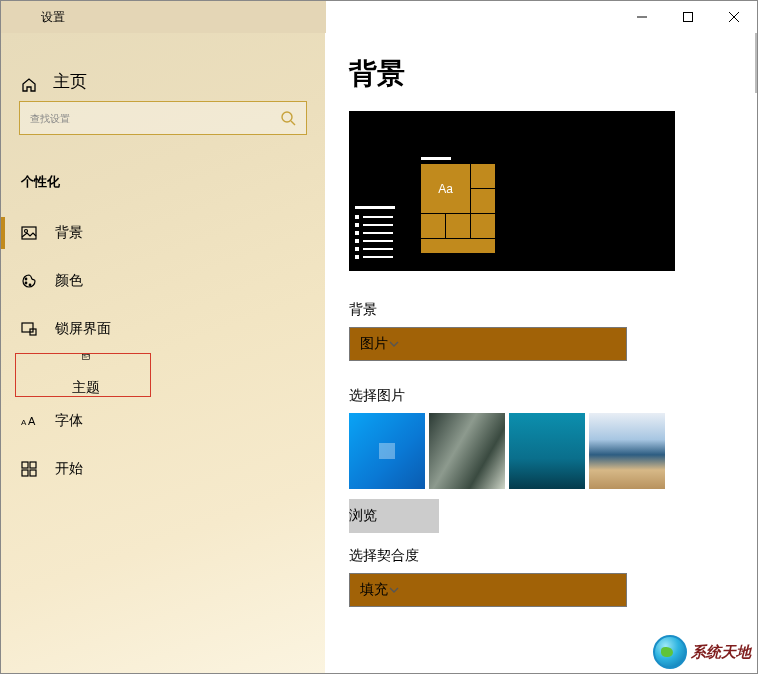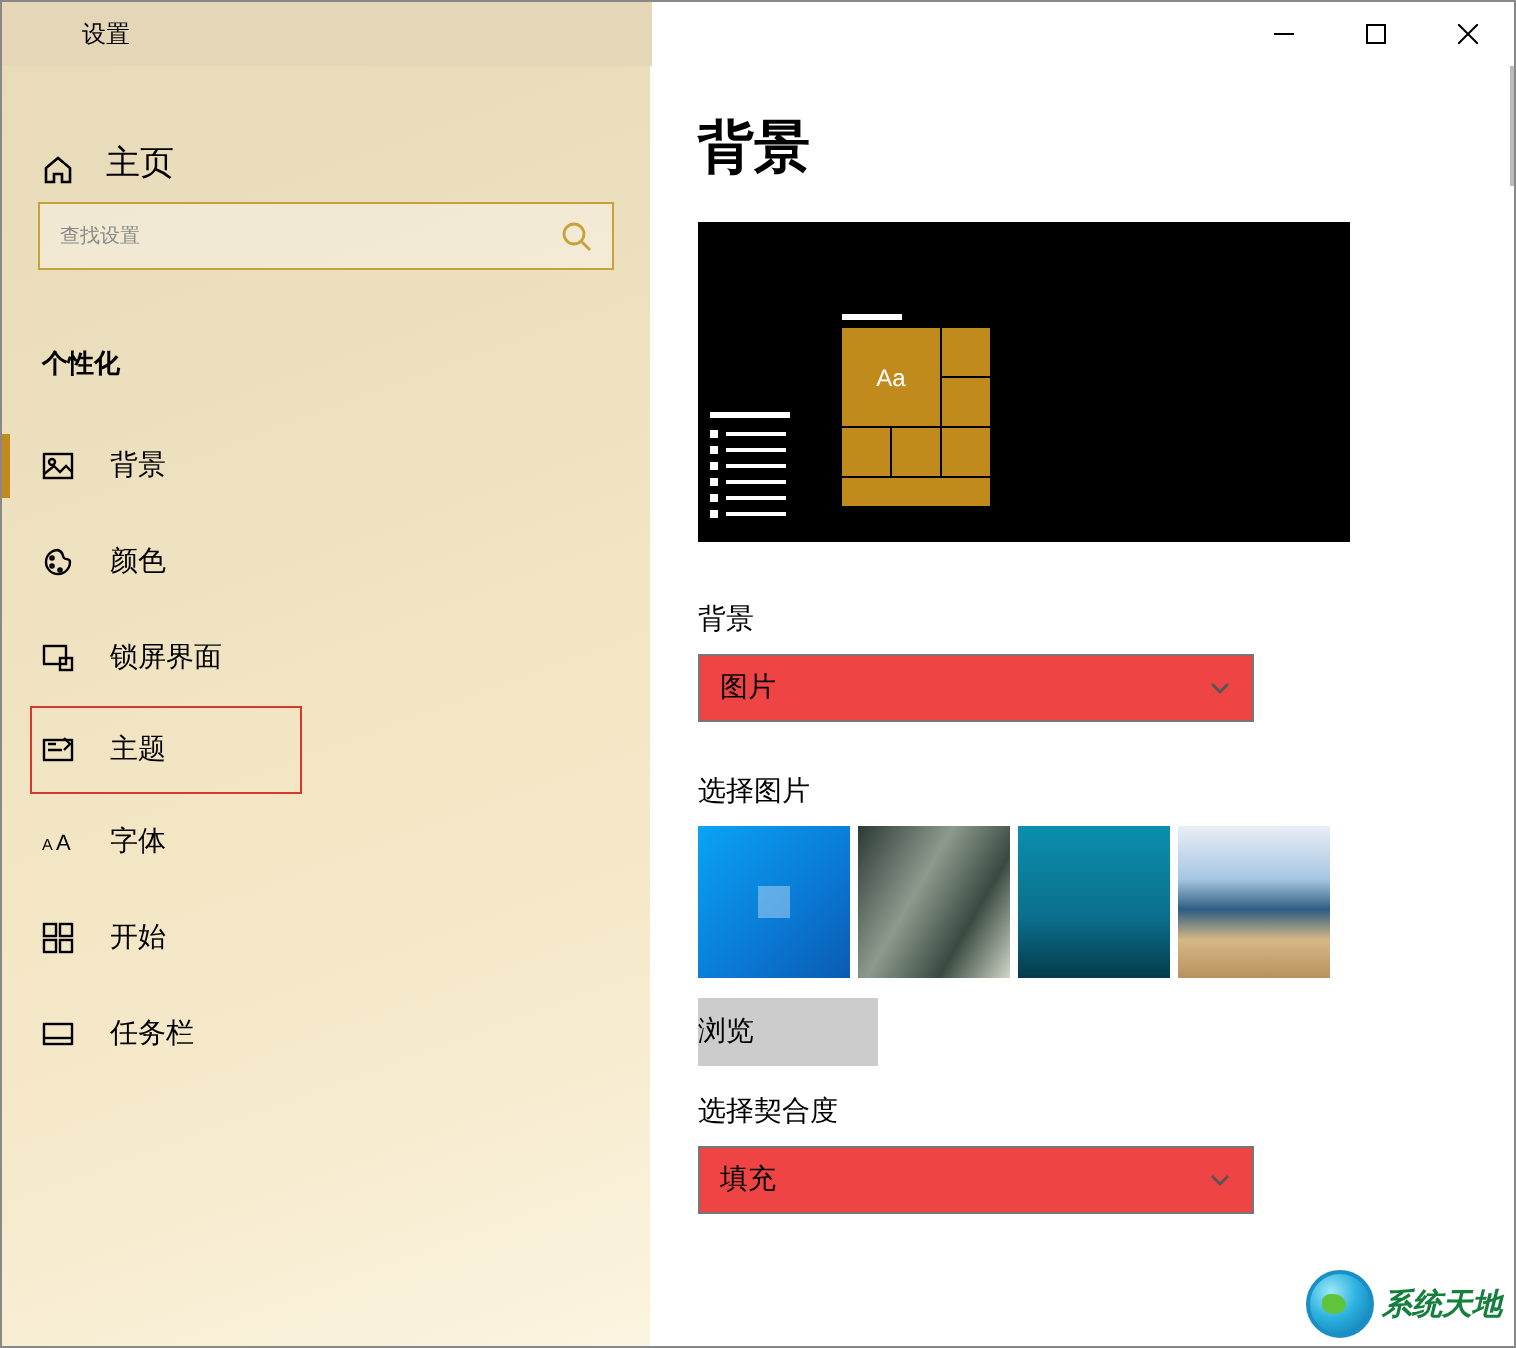--- a/index.html
+++ b/index.html
@@ -17,49 +17,49 @@
   .search-wrap { margin: 4px 18px 18px 18px; }
   .search { height: 34px; border: 1px solid #c7a23b; background: rgba(255,255,255,0.35); display: flex; align-items: center; padding: 0 10px; }
   .search input { flex: 1; border: none; background: transparent; font-size: 10px; color: #777; outline: none; }
   .search input::placeholder { color: #888; }
   .search .sicon { width: 16px; height: 16px; color: #c7a23b; }
   .cat-title { padding-left: 20px; font-size: 13px; font-weight: 600; color: #000; margin-bottom: 18px; margin-top: 38px; }
   .navlist { list-style: none; }
   .nav-item { display: flex; align-items: center; height: 48px; padding-left: 20px; gap: 18px; font-size: 14px; color: #000; cursor: default; position: relative; }
   .nav-item.active::before { content: ""; position: absolute; left: 0; top: 8px; bottom: 8px; width: 4px; background: #c18a1d; }
   .nav-item svg { width: 16px; height: 16px; fill: none; stroke: #000; stroke-width: 1.2; }
-  .nav-item.highlighted { outline: 1px solid #d43a2a; outline-offset: -1px; margin-left: 14px; margin-right: 174px; padding-left: 6px; height: 44px; }
+  .nav-item.highlighted { outline: 1px solid #d43a2a; outline-offset: -1px; margin-left: 14px; margin-right: 174px; padding-left: 6px; height: 44px; flex-direction: column; }
   .content { flex: 1; background: #fff; padding: 22px 24px 0 24px; overflow-y: auto; position: relative; }
   .scroll-hint { position:absolute; right:0; top:0; width:2px; height:60px; background:#bbb; }
   .page-title { font-size: 28px; font-weight: 600; color: #000; margin-bottom: 18px; }
   .preview { width: 326px; height: 160px; background: #000; position: relative; margin-bottom: 30px; }
   .preview-inner { position: absolute; left: 6px; bottom: 8px; display: flex; gap: 6px; align-items: flex-end; }
   .menu-mock { width: 60px; }
   .menu-mock .head { height: 3px; width: 40px; background: #fff; margin-bottom: 6px; }
   .menu-mock .row { display: flex; align-items: center; gap: 4px; margin-bottom: 4px; }
   .menu-mock .row .b { width: 4px; height: 4px; background: #fff; }
   .menu-mock .row .l { height: 2px; width: 30px; background: #fff; }
   .tiles { display: grid; grid-template-columns: 24px 24px 24px; grid-auto-rows: 24px; gap: 1px; }
   .tile { background: #c18a1d; }
   .tile.big { grid-column: span 2; grid-row: span 2; display:flex; align-items:center; justify-content:center; color:#fff; font-size:12px; }
   .field-label { font-size: 14px; color: #000; margin-bottom: 8px; }
-  .dropdown { width: 278px; height: 34px; border: 1px solid #777; display: flex; align-items: center; justify-content: space-between; padding: 0 10px; font-size: 14px; color: #000; margin-bottom: 26px; background: #ef4444; }
+  .dropdown { width: 278px; height: 34px; border: 1px solid #777; display: flex; align-items: center; justify-content: flex-start; padding: 0 10px; font-size: 14px; color: #000; margin-bottom: 26px; background: #a16207; }
   .dropdown svg { width: 12px; height: 12px; stroke: #555; fill: none; stroke-width: 1.4; }
   .thumbs { display: flex; gap: 4px; margin-bottom: 10px; }
   .thumb { width: 76px; height: 76px; }
   .t1 { background: linear-gradient(135deg,#0aa3f5 0%, #0a78d4 60%, #0a5bb0 100%); position:relative;}
   .t1::after{content:"";position:absolute;left:30px;top:30px;width:16px;height:16px;background:rgba(255,255,255,0.35);}
   .t2 { background: linear-gradient(120deg,#2b3a34 0%, #8d9a8e 40%, #3a4a40 70%, #cfd6c8 100%); }
   .t3 { background: linear-gradient(180deg,#0c8fae 0%, #0a6f8c 60%, #053b4c 100%); }
   .t4 { background: linear-gradient(180deg,#e8eef5 0%, #a7c6e2 35%, #2d5d82 55%, #d6b887 75%, #b8925e 100%); }
   .browse-btn { width: 90px; height: 34px; background: #ccc; border: none; font-size: 14px; color: #000; margin-bottom: 14px; display:inline-flex; align-items:center; justify-content:flex-start;}
   .watermark { position: absolute; right: 6px; bottom: 4px; display: flex; align-items: center; gap: 4px; z-index: 10; }
   .watermark .globe { width: 34px; height: 34px; border-radius: 50%; background: radial-gradient(circle at 35% 30%, #9fe9f7 0%, #2db3e0 45%, #0b6fab 100%); border: 2px solid #1a8ec7; position: relative; }
   .watermark .globe::after { content: ""; position: absolute; left: 6px; top: 10px; width: 12px; height: 10px; background: #5fc43a; border-radius: 40% 60% 50% 50%; }
-  .watermark .txt { font-size: 15px; font-weight: 700; color: #15803d; font-style: italic; }
+  .watermark .txt { font-size: 15px; font-weight: 700; color: #7f1d1d; font-style: italic; }
 </style>
 </head>
 <body>
 
 <div class="window">
 
   <div class="titlebar">
     <div class="title">设置</div>
     <div class="win-controls">
       <div class="win-btn">
@@ -144,27 +144,20 @@
           <span>字体</span>
         </li>
         <li class="nav-item">
           <svg viewBox="0 0 16 16">
               <rect x="1" y="1" width="6" height="6"></rect>
               <rect x="9" y="1" width="6" height="6"></rect>
               <rect x="1" y="9" width="6" height="6"></rect>
               <rect x="9" y="9" width="6" height="6"></rect>
             </svg>
           <span>开始</span>
-        </li>
-        <li class="nav-item">
-          <svg viewBox="0 0 16 16">
-              <rect x="1" y="3" width="14" height="10"></rect>
-              <line x1="1" y1="10" x2="15" y2="10"></line>
-            </svg>
-          <span>任务栏</span>
         </li>
       </ul>
     </div>
 
     <div class="content">
       <div class="scroll-hint"></div>
       <h1 class="page-title">背景</h1>
 
       <div class="preview">
         <div class="preview-inner">

